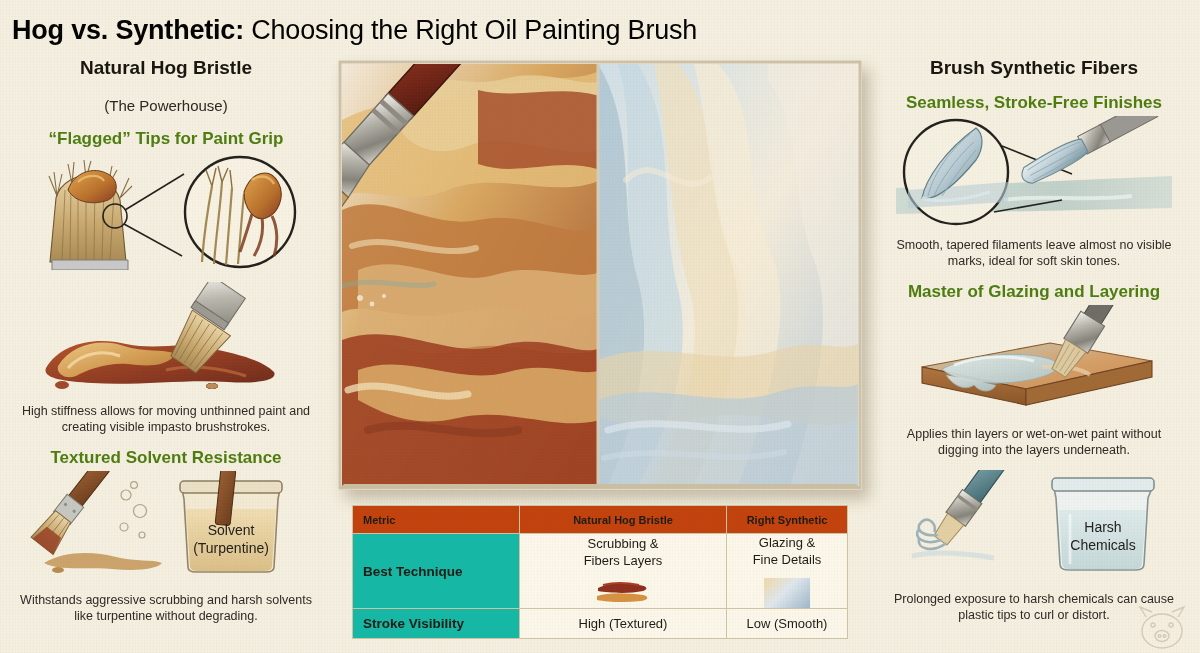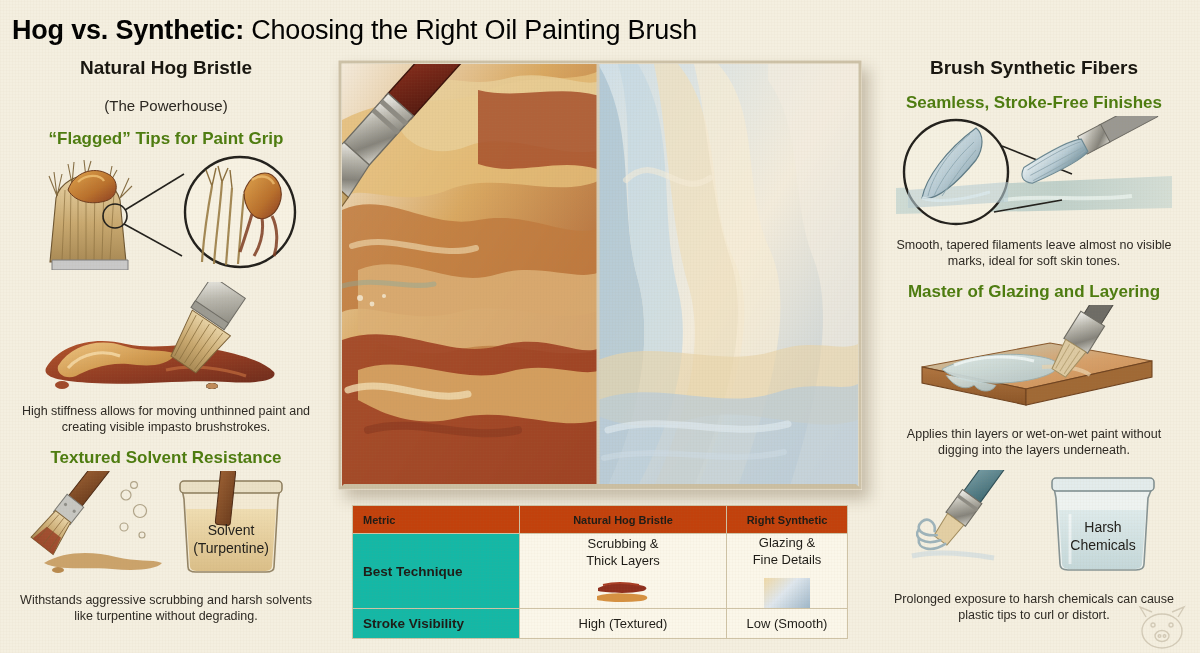--- a/index.html
+++ b/index.html
@@ -535,21 +535,21 @@
           <th class="c">Right Synthetic</th>
         </tr>
       </thead>
       <tbody>
         <tr class="r-tech">
           <td class="metric">Best Technique</td>
           <td class="val">
             <div class="cellflex">
               <div class="twoline">
                 <div>Scrubbing &amp;</div>
-                <div>Thick Layers</div>
+                <div>Fibers Layers</div>
               </div>
               <svg class="swatch-warm" viewBox="0 0 56 28">
                 <path d="M3 9 C14 3 30 4 44 6 C52 7 54 10 48 12 C34 15 14 14 3 12 Z" fill="#8e2f1e"></path>
                 <path d="M2 17 C14 13 32 14 48 16 C54 17 54 21 46 22 C30 24 12 23 2 21 Z" fill="#d69141"></path>
                 <path d="M8 6 C20 3 34 4 44 6" stroke="#a93c24" stroke-width="2" fill="none"></path>
               </svg>
             </div>
           </td>
           <td class="val">
             <div class="cellflex">

